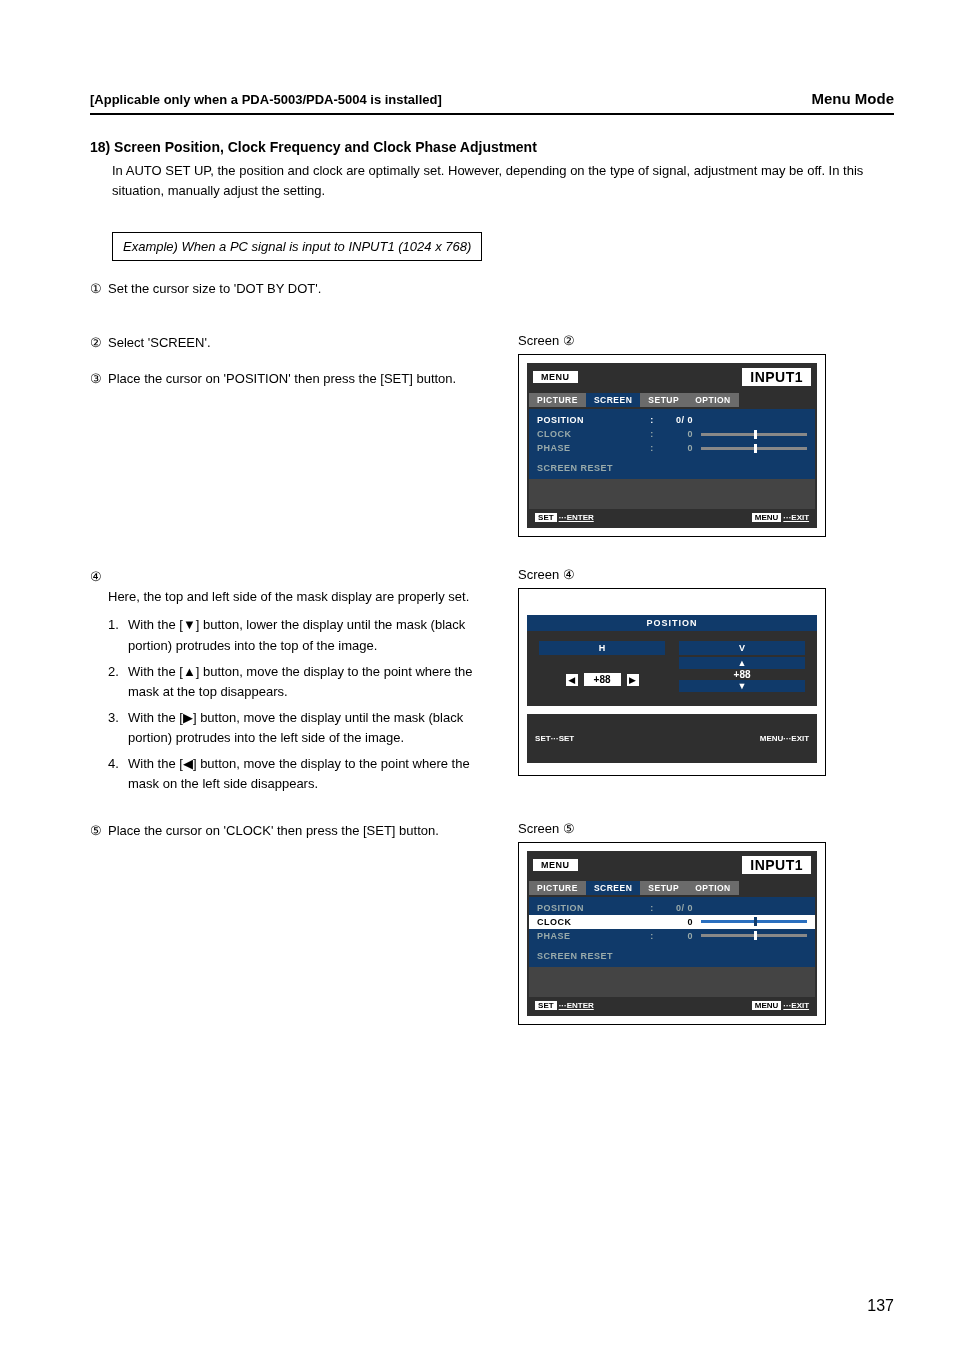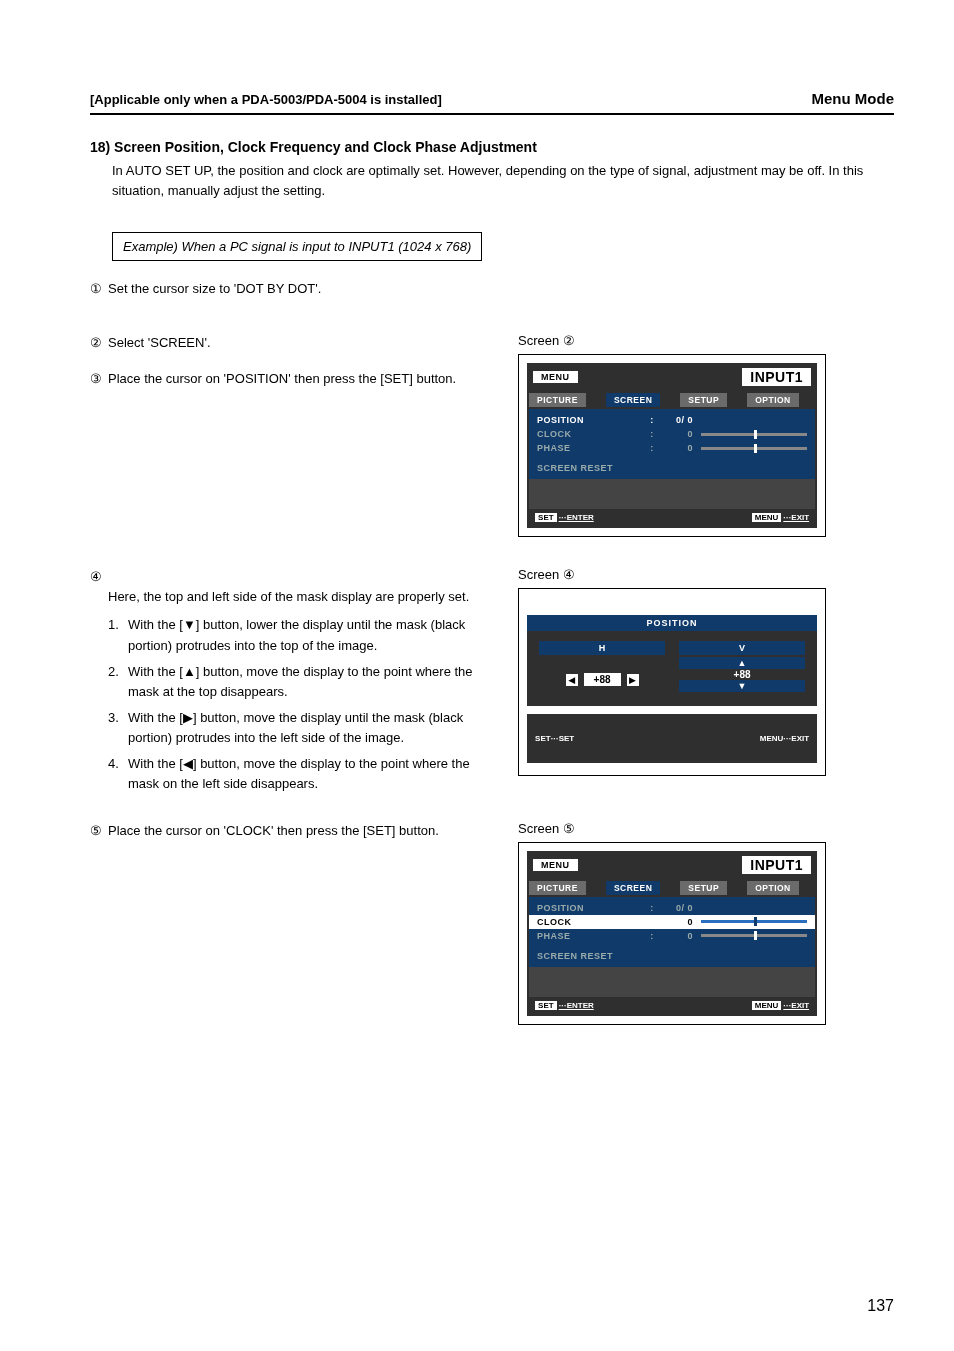--- a/index.html
+++ b/index.html
@@ -127,21 +127,21 @@
 }
 .osd-input-label {
   background: #fff;
   color: #000;
   padding: 1px 8px;
   font-size: 14px;
   font-weight: bold;
 }
 .osd-tabs {
   display: flex;
-  gap: 20px;
+  gap: 0;
   margin-top: 4px;
 }
 .osd-tab {
   background: #6b6b6b;
   color: #fff;
   font-size: 8.5px;
   font-weight: bold;
   padding: 2px 8px;
   letter-spacing: 0.5px;
 }

